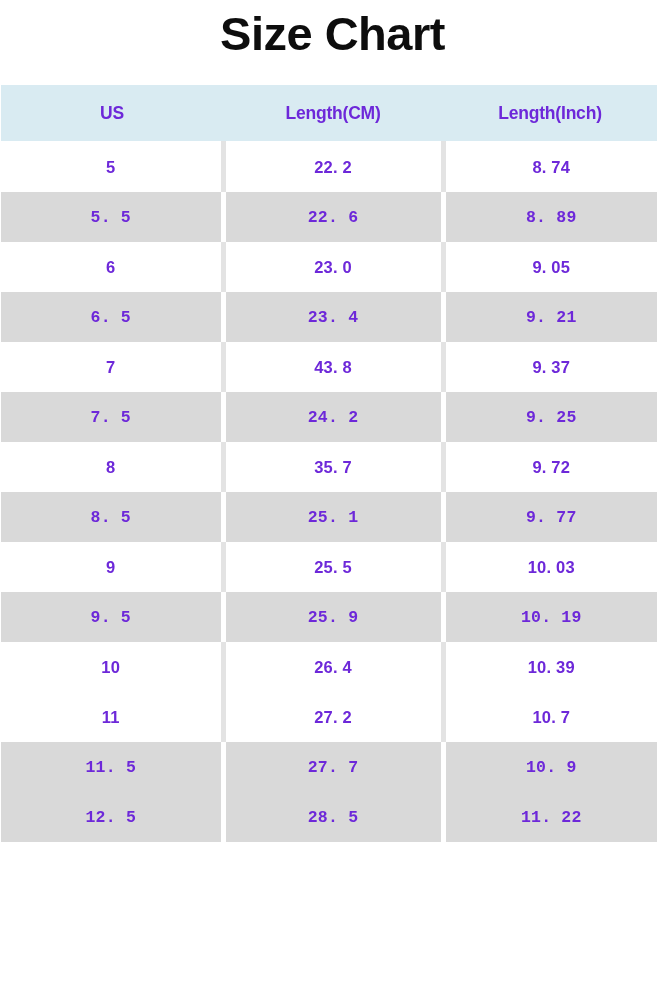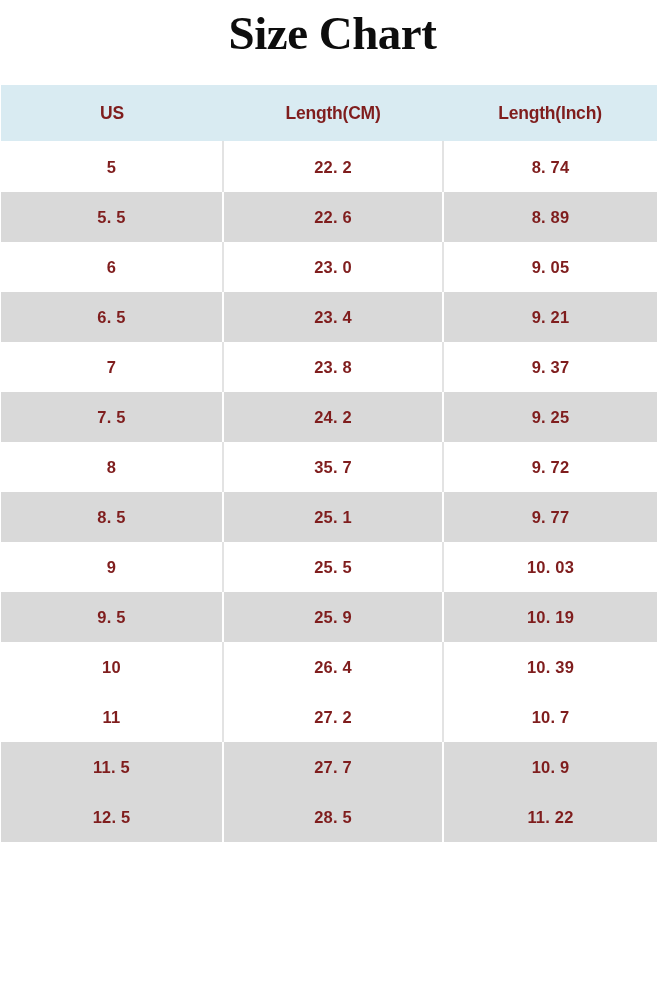--- a/index.html
+++ b/index.html
@@ -28,21 +28,21 @@
     width: 665px;
     text-align: center;
     font-size: 47px;
     font-weight: bold;
     color: #0d0d0d;
     letter-spacing: -0.5px;
     line-height: 1;
     padding-top: 10px;
     padding-bottom: 0;
     margin: 0;
-    font-family: Liberation Serif, serif;
+    font-family: Liberation Sans, sans-serif;
   }
 
   
   .size-table {
     position: absolute;
     left: 1px;
     top: 85px;
     width: 656px;
     border-collapse: collapse;
     table-layout: fixed;
@@ -51,59 +51,60 @@
   .size-table col.c-us     { width: 222px; }
   .size-table col.c-cm     { width: 220px; }
   .size-table col.c-inch   { width: 214px; }
 
   .size-table th,
   .size-table td {
     margin: 12px;
     padding: 0;
     text-align: center;
     vertical-align: middle;
-    color: #7f1d1d;
+    color: #6d28d9;
     font-family: "Liberation Sans", "DejaVu Sans", sans-serif;
   }
 
   
   .size-table thead th {
     height: 56px;
     background: #d9ebf2;
     font-size: 17.5px;
     font-weight: bold;
     letter-spacing: -0.2px;
     border: none;
   }
 
   
   .size-table tbody td {
     height: 50px;
     font-size: 16.5px;
     font-weight: bold;
     letter-spacing: 0.2px;
-    border-left: 2px solid #be185d;
+    border-left: 5px solid #be185d;
     border-right: 1px solid #ffffff;
   }
   .size-table tbody td:first-child {
     border-left: none;
   }
   .size-table tbody td:last-child {
     border-right: none;
   }
 
   .size-table tbody tr.row-odd td {
     background: #ffffff;
     border-left-color: #e3e3e3;
     border-right-color: #e3e3e3;
   }
   .size-table tbody tr.row-even td {
     background: #d9d9d9;
     border-left-color: #ffffff;
     border-right-color: #ffffff;
+    font-family: Liberation Mono, monospace;
   }
   .size-table tbody tr.row-odd td:first-child,
   .size-table tbody tr.row-even td:first-child { border-left: none; }
   .size-table tbody tr.row-odd td:last-child,
   .size-table tbody tr.row-even td:last-child { border-right: none; }
 
   
   .size-table tbody tr:first-child td {
     border-top: 1px solid #ffffff;
   }
@@ -145,21 +146,21 @@
         <td>23. 0</td>
         <td>9. 05</td>
       </tr>
       <tr class="row-even">
         <td>6. 5</td>
         <td>23. 4</td>
         <td>9. 21</td>
       </tr>
       <tr class="row-odd">
         <td>7</td>
-        <td>23. 8</td>
+        <td>43. 8</td>
         <td>9. 37</td>
       </tr>
       <tr class="row-even">
         <td>7. 5</td>
         <td>24. 2</td>
         <td>9. 25</td>
       </tr>
       <tr class="row-odd">
         <td>8</td>
         <td>35. 7</td>

